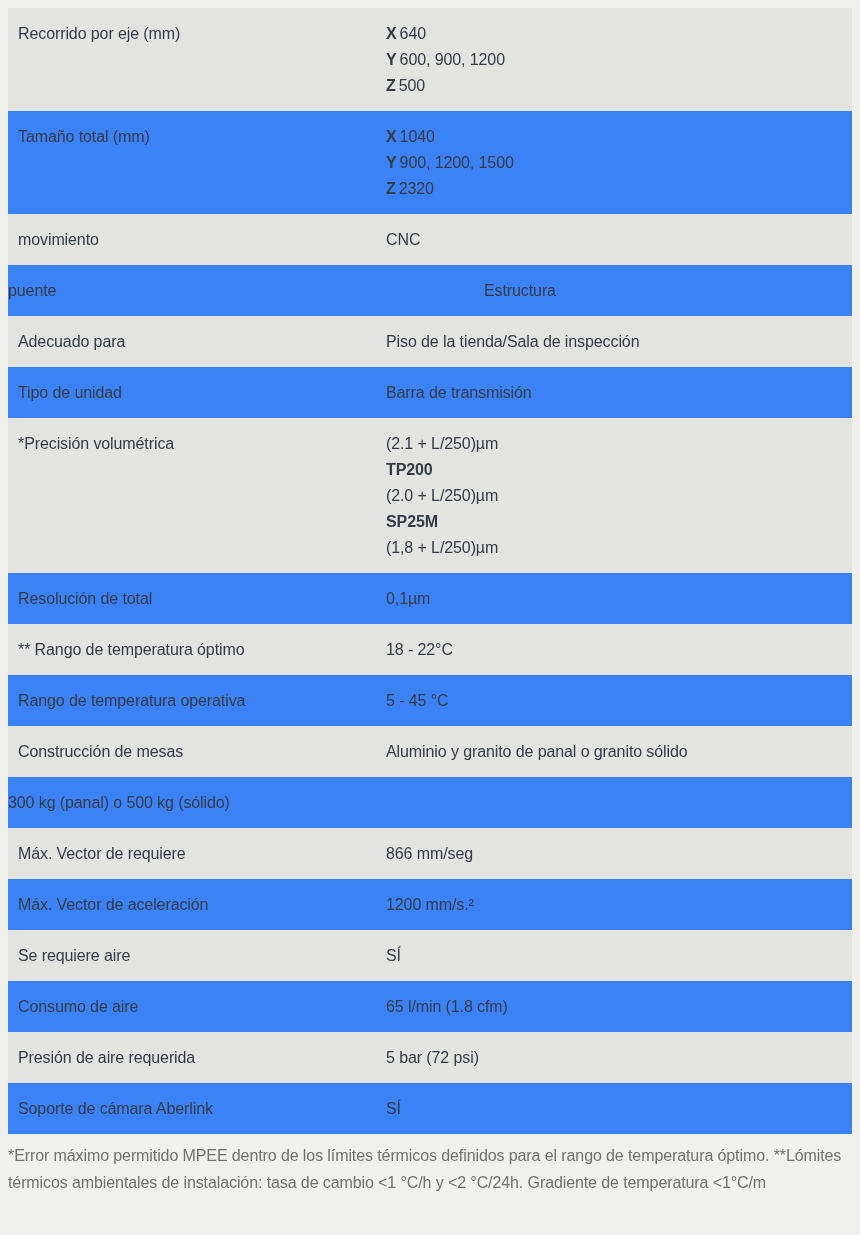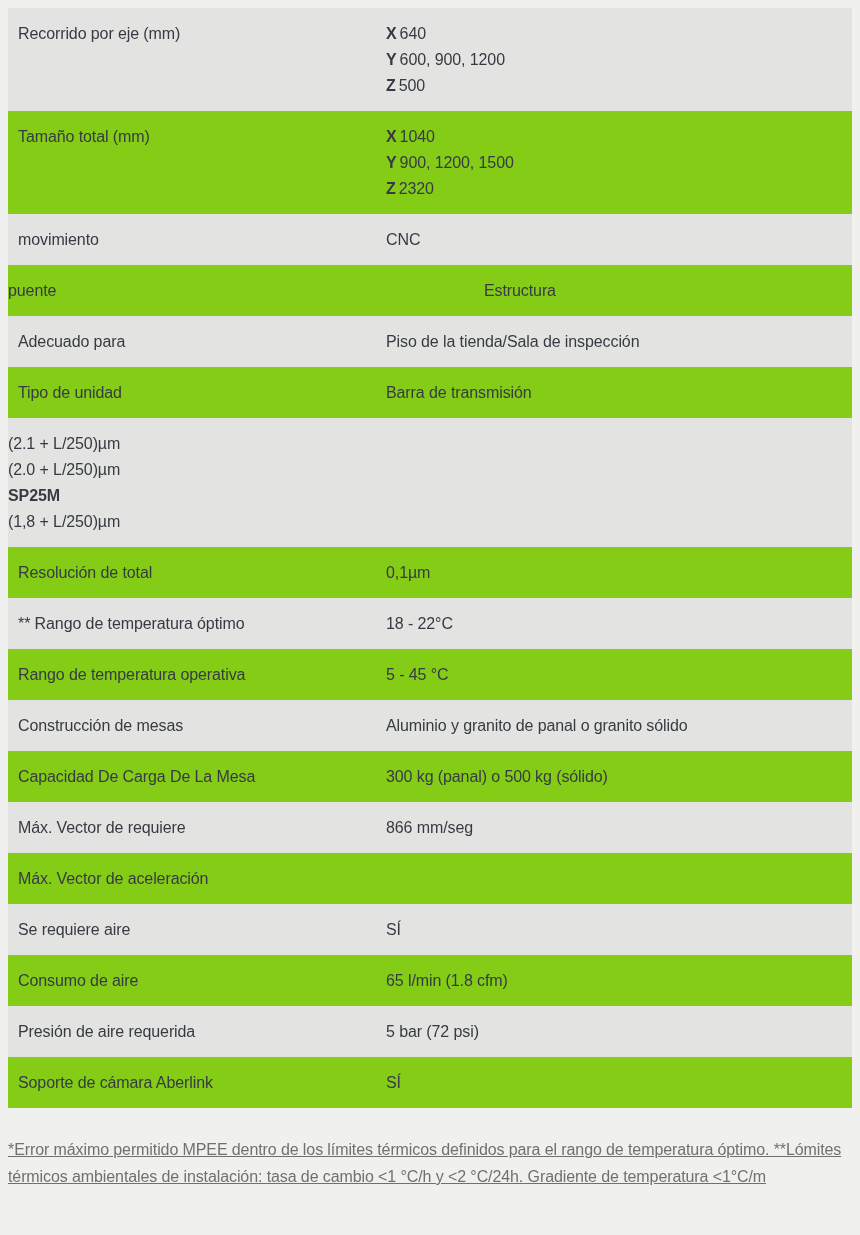--- a/index.html
+++ b/index.html
@@ -13,21 +13,21 @@
     overflow: hidden;
     padding: 8px 8px 0 8px;
   }
   .spec-table {
     width: 844px;
   }
   .row {
     display: flex;
     align-items: flex-start;
     padding: 13px 0 12px 0;
-    background: #84cc16;
+    background: #3b82f6;
   }
   .row.dark {
     background: #e3e3e1;
   }
   .cell {
     line-height: 26px;
     font-size: 16px;
     color: #363b43;
     letter-spacing: -0.1px;
   }
@@ -39,27 +39,26 @@
   }
   .cell.value {
     flex: 1 1 auto;
     padding-right: 10px;
   }
   .vline b {
     font-weight: bold;
     margin-right: 3px;
   }
   .footnote {
-    margin-top: 28px;
+    margin-top: 8px;
     padding: 0 6px 0 0;
     font-size: 16px;
     line-height: 27px;
     color: #707070;
     letter-spacing: -0.1px;
-    text-decoration: underline;
   }
 </style>
 </head>
 <body>
 
 <div class="spec-table">
     <div class="row dark">
       <div class="cell label">Recorrido por eje (mm)</div>
       <div class="cell value">
         <div class="vline"><b>X</b><span>640</span></div>
@@ -93,22 +92,24 @@
         <div class="vline"><span>Piso de la tienda/Sala de inspección</span></div>
       </div>
     </div>
     <div class="row">
       <div class="cell label">Tipo de unidad</div>
       <div class="cell value">
         <div class="vline"><span>Barra de transmisión</span></div>
       </div>
     </div>
     <div class="row dark">
+      <div class="cell label">*Precisión volumétrica</div>
       <div class="cell value">
         <div class="vline"><span>(2.1 + L/250)µm</span></div>
+        <div class="vline"><b>TP200</b></div>
         <div class="vline"><span>(2.0 + L/250)µm</span></div>
         <div class="vline"><b>SP25M</b></div>
         <div class="vline"><span>(1,8 + L/250)µm</span></div>
       </div>
     </div>
     <div class="row">
       <div class="cell label">Resolución de total</div>
       <div class="cell value">
         <div class="vline"><span>0,1µm</span></div>
       </div>
@@ -125,33 +126,35 @@
         <div class="vline"><span>5 - 45 °C</span></div>
       </div>
     </div>
     <div class="row dark">
       <div class="cell label">Construcción de mesas</div>
       <div class="cell value">
         <div class="vline"><span>Aluminio y granito de panal o granito sólido</span></div>
       </div>
     </div>
     <div class="row">
-      <div class="cell label">Capacidad De Carga De La Mesa</div>
       <div class="cell value">
         <div class="vline"><span>300 kg (panal) o 500 kg (sólido)</span></div>
       </div>
     </div>
     <div class="row dark">
       <div class="cell label">Máx. Vector de requiere</div>
       <div class="cell value">
         <div class="vline"><span>866 mm/seg</span></div>
       </div>
     </div>
     <div class="row">
       <div class="cell label">Máx. Vector de aceleración</div>
+      <div class="cell value">
+        <div class="vline"><span>1200 mm/s.²</span></div>
+      </div>
     </div>
     <div class="row dark">
       <div class="cell label">Se requiere aire</div>
       <div class="cell value">
         <div class="vline"><span>SÍ</span></div>
       </div>
     </div>
     <div class="row">
       <div class="cell label">Consumo de aire</div>
       <div class="cell value">

